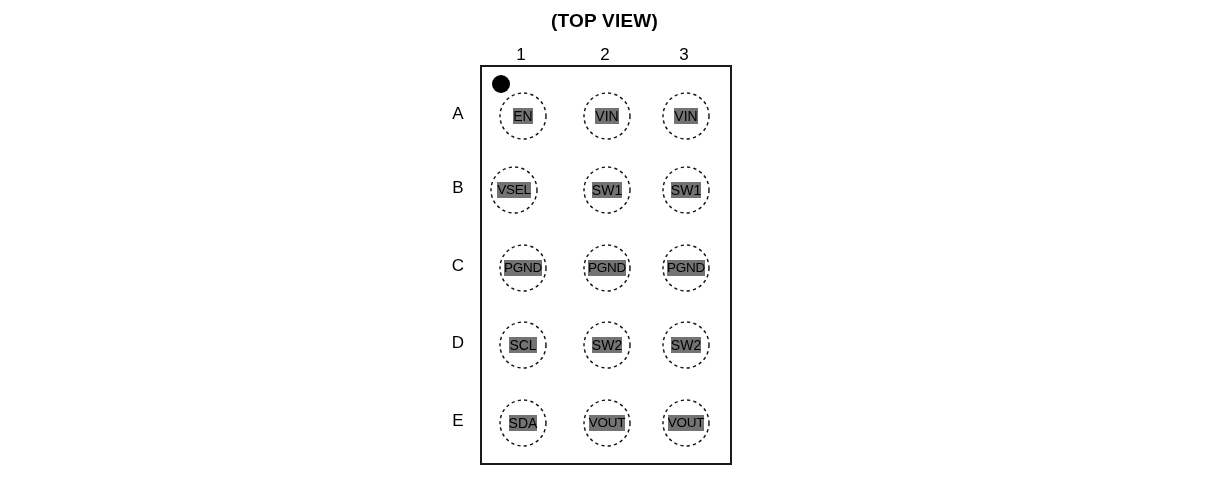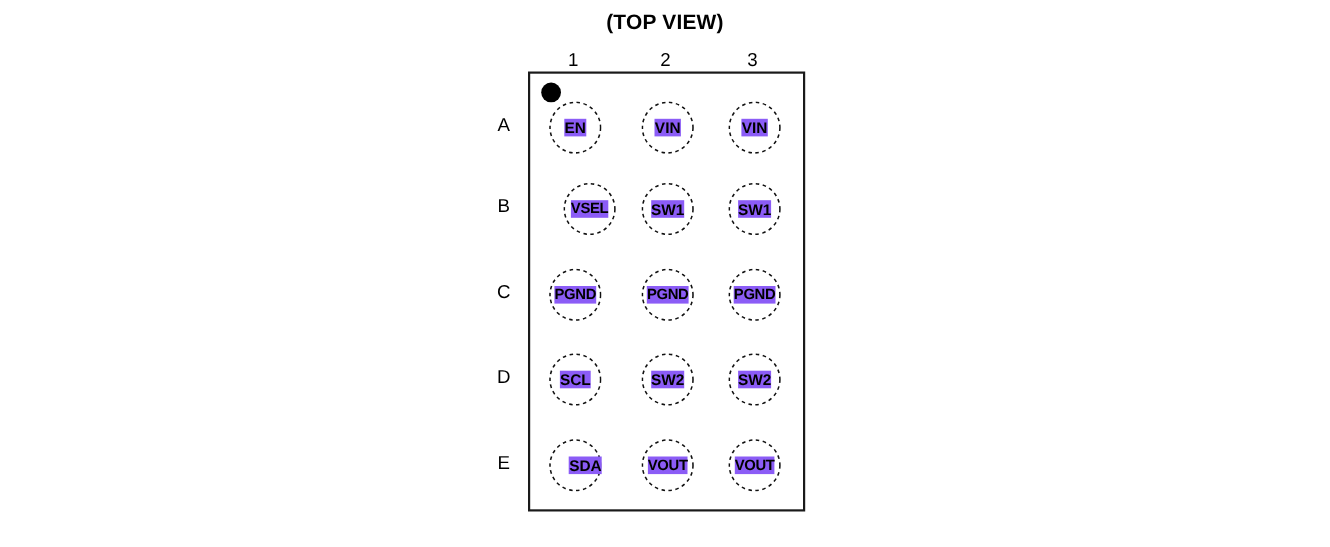--- a/index.html
+++ b/index.html
@@ -129,23 +129,22 @@
     stroke-dasharray: 3.2 3.2;
     stroke-linecap: butt;
   }
   .ball-label {
     position: relative;
     z-index: 2;
     font-size: 14px;
     line-height: 1;
     white-space: nowrap;
     text-align: center;
-    background: #8b5cf6;
+    background: #737373;
     padding: 1px 0;
-    font-weight: bold;
   }
   .ball-label.long {
     font-size: 13.5px;
     letter-spacing: -0.3px;
   }
 
   
   .fig-caption {
     position: absolute;
     left: 480px;
@@ -192,21 +191,21 @@
             <circle cx="24" cy="24" r="23"></circle>
           </svg>
           <span class="ball-label">VIN</span>
         </div>
         <div class="ball" style="left: 204px; top: 49px;">
           <svg class="ring" viewBox="0 0 48 48">
             <circle cx="24" cy="24" r="23"></circle>
           </svg>
           <span class="ball-label">VIN</span>
         </div>
-        <div class="ball" style="left: 54px; top: 123px;">
+        <div class="ball" style="left: 32px; top: 123px;">
           <svg class="ring" viewBox="0 0 48 48">
             <circle cx="24" cy="24" r="23"></circle>
           </svg>
           <span class="ball-label long">VSEL</span>
         </div>
         <div class="ball" style="left: 125px; top: 123px;">
           <svg class="ring" viewBox="0 0 48 48">
             <circle cx="24" cy="24" r="23"></circle>
           </svg>
           <span class="ball-label">SW1</span>
@@ -246,21 +245,21 @@
             <circle cx="24" cy="24" r="23"></circle>
           </svg>
           <span class="ball-label">SW2</span>
         </div>
         <div class="ball" style="left: 204px; top: 278px;">
           <svg class="ring" viewBox="0 0 48 48">
             <circle cx="24" cy="24" r="23"></circle>
           </svg>
           <span class="ball-label">SW2</span>
         </div>
-        <div class="ball" style="left: 41px; top: 356px; justify-content: flex-end;">
+        <div class="ball" style="left: 41px; top: 356px;">
           <svg class="ring" viewBox="0 0 48 48">
             <circle cx="24" cy="24" r="23"></circle>
           </svg>
           <span class="ball-label">SDA</span>
         </div>
         <div class="ball" style="left: 125px; top: 356px;">
           <svg class="ring" viewBox="0 0 48 48">
             <circle cx="24" cy="24" r="23"></circle>
           </svg>
           <span class="ball-label long">VOUT</span>

